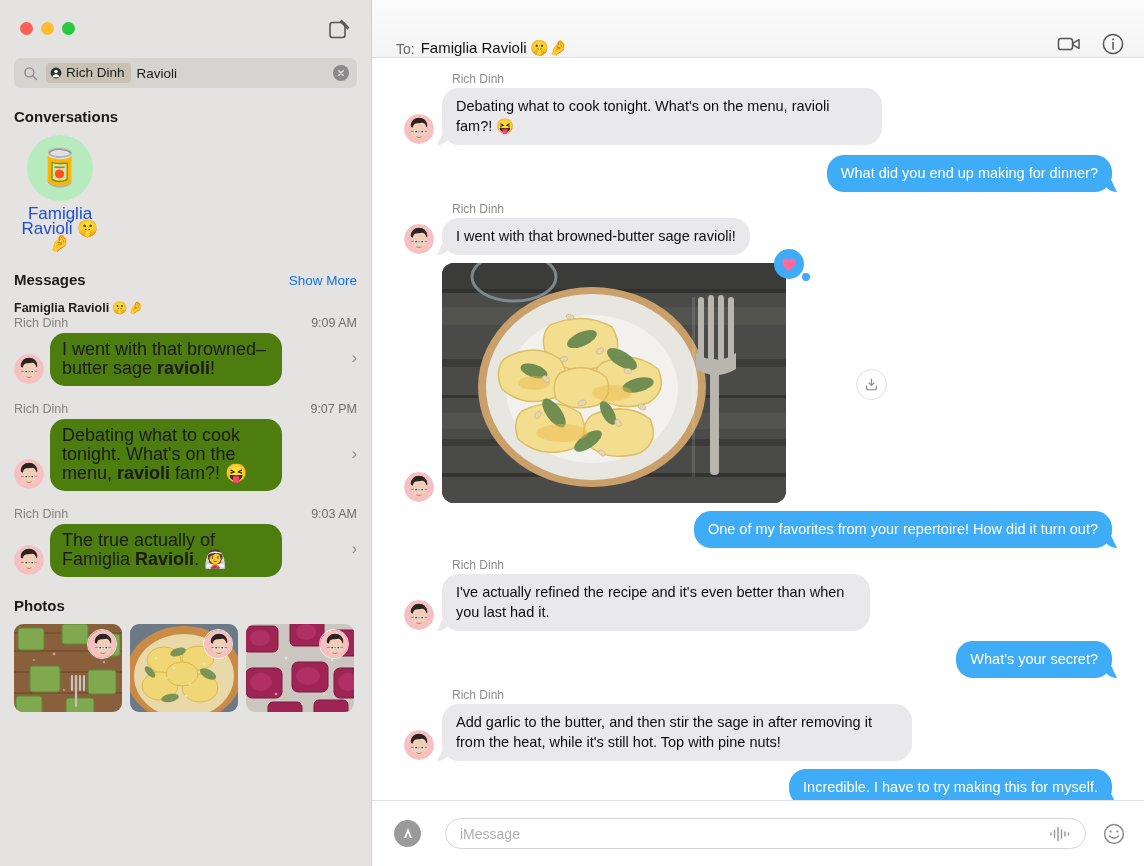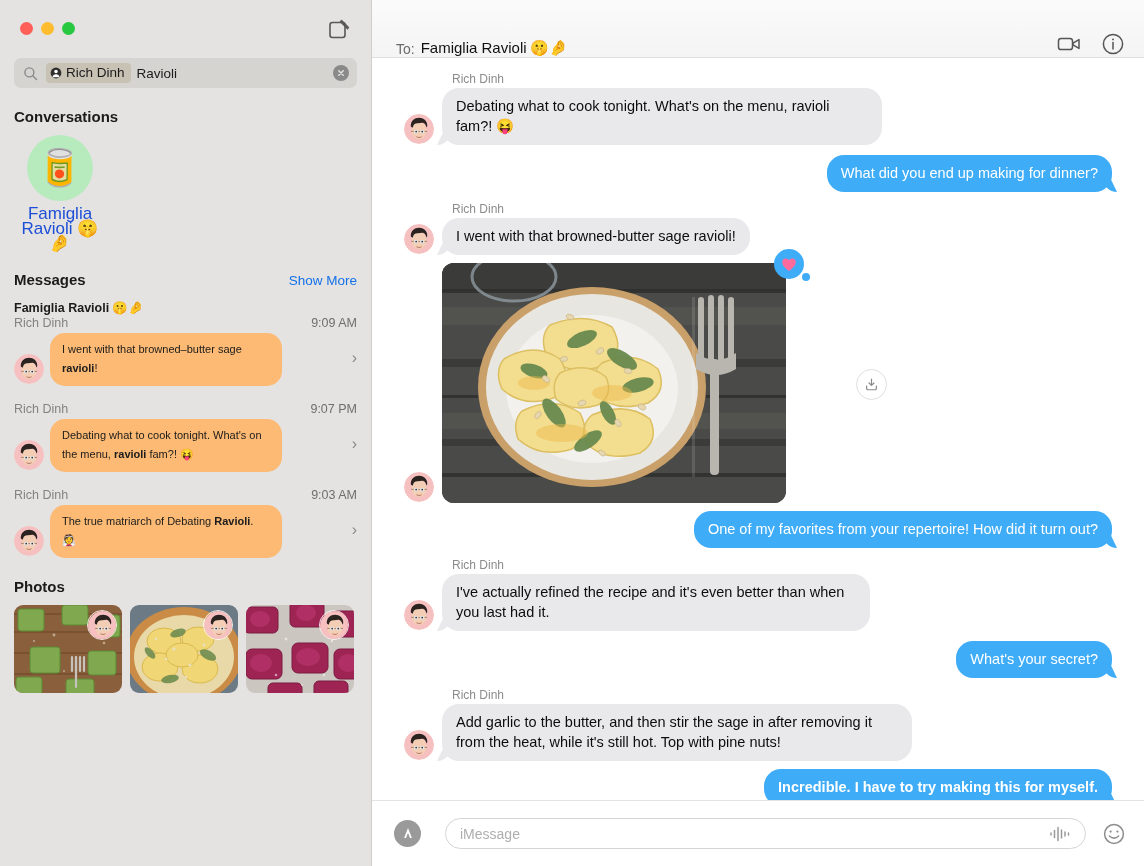--- a/index.html
+++ b/index.html
@@ -123,24 +123,24 @@
   }
   .msg-sender { font-size: 12.5px; color: #838383; }
   .msg-time { font-size: 12.5px; color: #6e6e6e; }
   .msg-body { display: flex; align-items: flex-end; padding: 3px 0 0 14px; position: relative; }
   .msg-avatar {
     width: 30px; height: 30px; border-radius: 50%;
     flex: 0 0 30px; margin-right: 6px; margin-bottom: 2px;
     overflow: hidden;
   }
   .msg-bubble {
-    background: #fdba74;
+    background: #4d7c0f;
     border-radius: 15px;
     padding: 7px 12px 8px;
-    font-size: 11px;
+    font-size: 18px;
     line-height: 19px;
     color: #1b1b1b;
     max-width: 232px;
   }
   .msg-bubble b { font-weight: bold; }
   .chev {
     position: absolute; right: 14px; top: 50%; transform: translateY(-50%);
     color: #8b8b8b; font-size: 16px;
   }
 
@@ -562,21 +562,21 @@
 
       <div class="msg-item" style="margin-top:8px;">
         <div class="msg-meta">
           <span class="msg-sender">Rich Dinh</span>
           <span class="msg-time">9:03 AM</span>
         </div>
         <div class="msg-body">
           <span class="msg-avatar"><svg viewBox="0 0 40 40" width="30" height="30">
                 <use href="#memoji"></use>
               </svg></span>
-          <span class="msg-bubble"><span>The true matriarch of Debating </span><b>Ravioli</b><span>. 👰</span></span>
+          <span class="msg-bubble"><span>The true actually of Famiglia </span><b>Ravioli</b><span>. 👰</span></span>
           <span class="chev">›</span>
         </div>
       </div>
     </div>
 
     <div class="sec-head" style="padding-top:18px;">Photos</div>
     <div class="photo-row">
       <div class="photo">
         <svg width="108" height="88">
             <use href="#ph1"></use>
@@ -705,21 +705,21 @@
       <div class="grp" style="margin-top:10px;">
         <div class="sender-label">Rich Dinh</div>
         <div class="line">
           <span class="ch-avatar"><svg viewBox="0 0 40 40" width="30" height="30">
                 <use href="#memoji"></use>
               </svg></span>
           <div class="bub in" style="max-width:470px;">Add garlic to the butter, and then stir the sage in after removing it from the heat, while it's still hot. Top with pine nuts!</div>
         </div>
       </div>
 
-      <div class="grp" style="margin-top:8px;font-weight:bold;">
+      <div class="grp" style="margin-top:8px;">
         <div class="line out">
           <div class="bub out">Incredible. I have to try making this for myself.</div>
         </div>
       </div>
 
     </div>
 
     <div class="compose">
       <span class="appstore">
         <svg viewBox="0 0 18 18" fill="#ffffff">

